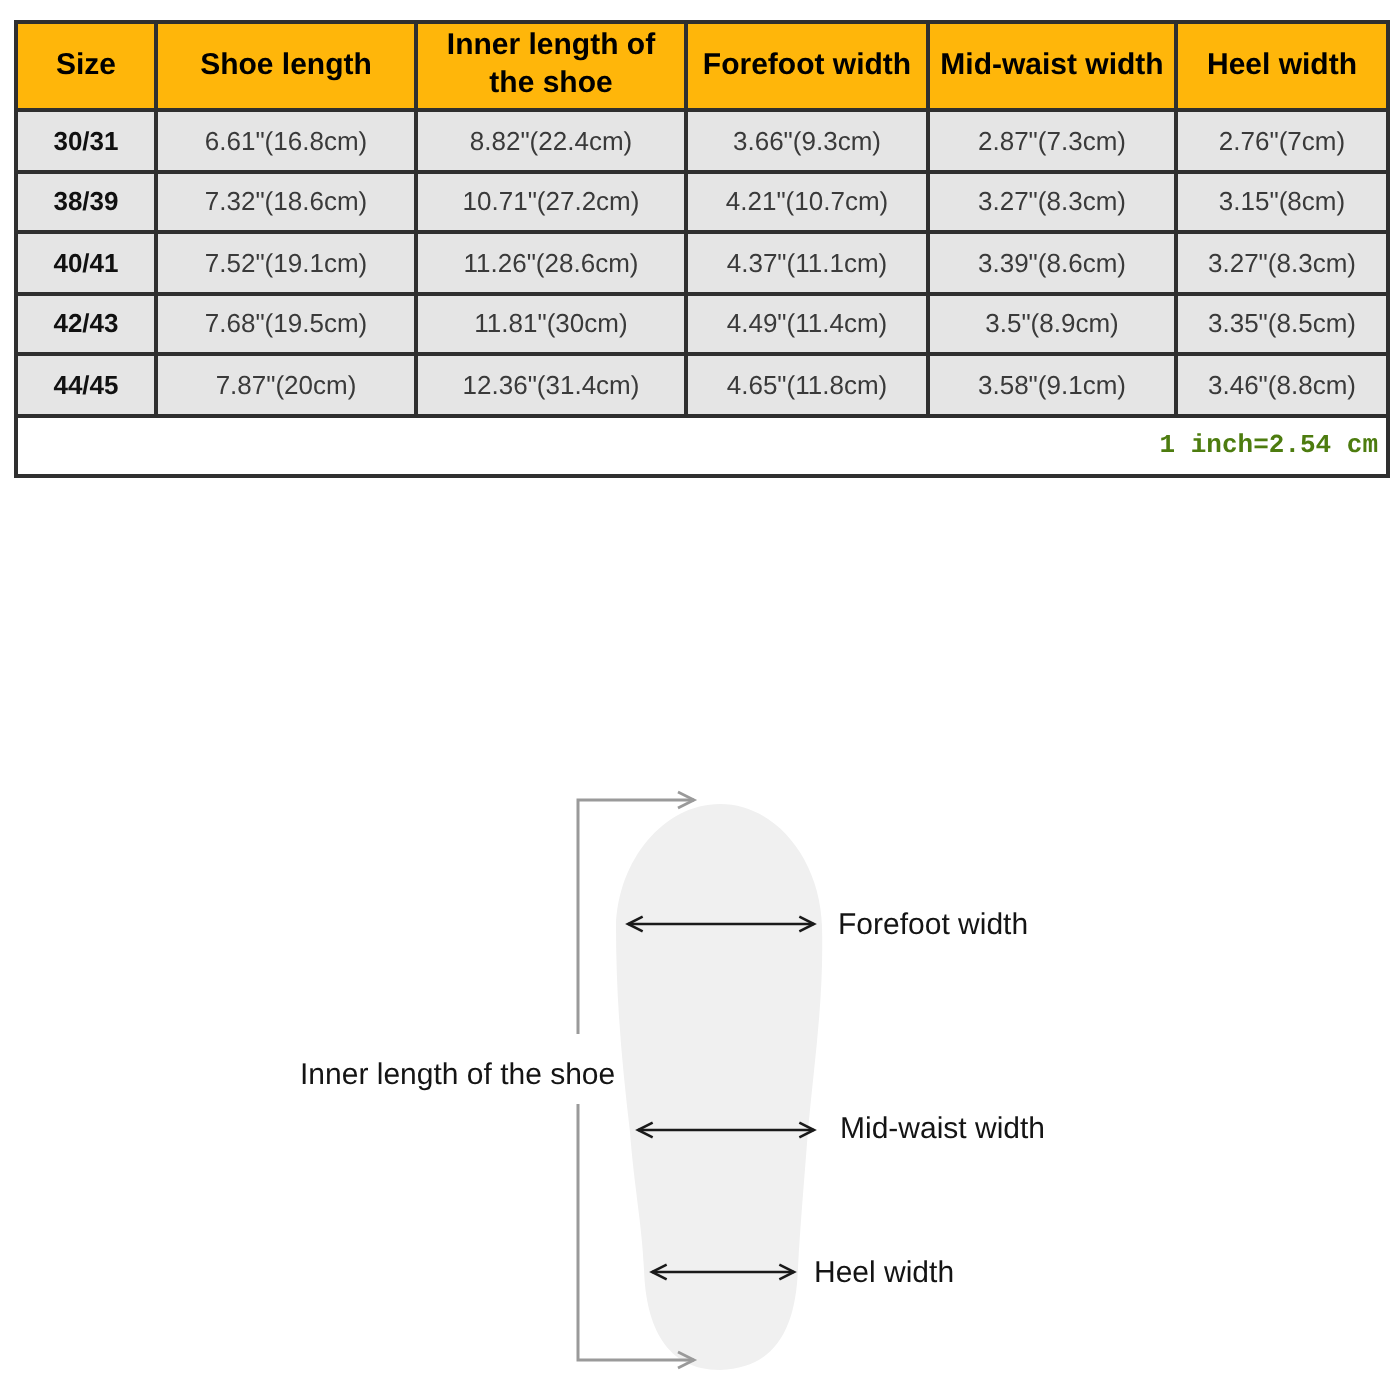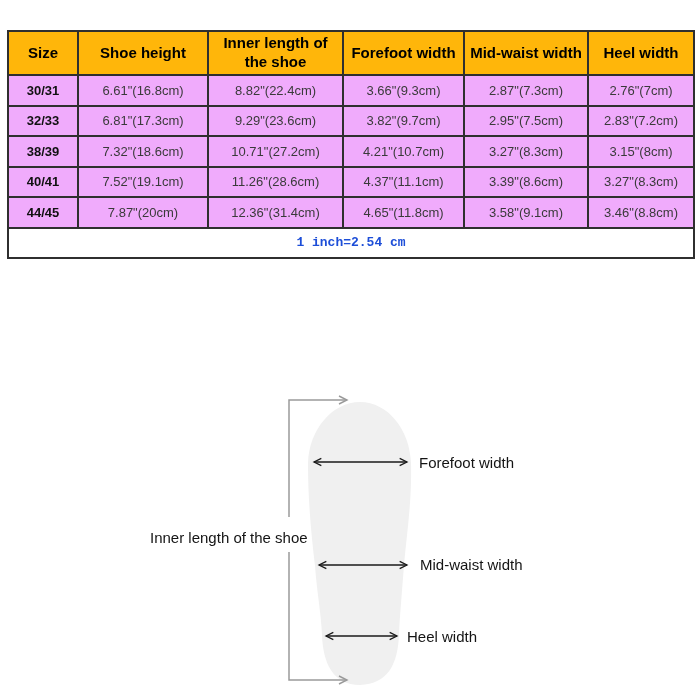--- a/index.html
+++ b/index.html
@@ -5,40 +5,40 @@
   html,body { margin:0; padding:0; }
   body {
     width:700px; height:700px; position:relative; overflow:hidden;
     background:#ffffff;
     font-family:"Liberation Sans", sans-serif;
   }
 
   
   table.size-chart {
     position:absolute; left:7px; top:10px; width:686px;
-    border-collapse:collapse; table-layout:fixed;margin-top:20px;
+    border-collapse:collapse; table-layout:fixed;
   }
   table.size-chart th, table.size-chart td {
     border:2px solid var(--border-color,#2f2f2f);
     text-align:center; vertical-align:middle;
     padding:0 4px; box-sizing:border-box;
   }
   table.size-chart thead th {
     background:var(--header-bg,#FFB60A);
     color:#000000; font-weight:bold; font-size:15px; line-height:1.25;
     height:44px;
   }
   table.size-chart tbody td {
-    font-size:13px; color:#3a3a3a; height:30.5px; background:#f0abfc;
+    font-size:13px; color:#3a3a3a; height:30.5px; background:#e5e5e5;
   }
   table.size-chart tbody td.size-cell { font-weight:bold; color:#111111; }
   table.size-chart tfoot td.note {
     font-family:"Liberation Mono", monospace;
-    font-weight:bold; font-size:13px; color:#1d4ed8;
-    height:30px; background:#ffffff;
+    font-weight:bold; font-size:13px; color:#4d7c0f;
+    height:30px; background:#ffffff;text-align:right;
   }
 
   
   #diagram-svg { position:absolute; left:0; top:0; width:700px; height:700px; }
   .dlabel {
     position:absolute; font-size:15px; color:#141414; white-space:nowrap;
     line-height:18px;
   }
   #label-inner-length { left:150px; top:529px; }
   #label-forefoot     { left:419px; top:454px; }
@@ -53,59 +53,59 @@
     <col style="width:70px">
       <col style="width:130px">
       <col style="width:135px">
     <col style="width:121px">
       <col style="width:124px">
       <col style="width:106px">
   </colgroup>
   <thead>
     <tr id="thead-row">
         <th>Size</th>
-        <th>Shoe height</th>
+        <th>Shoe length</th>
         <th>Inner length of the shoe</th>
         <th>Forefoot width</th>
         <th>Mid-waist width</th>
         <th>Heel width</th>
       </tr>
   </thead>
   <tbody id="tbody">
       <tr>
         <td class="size-cell">30/31</td>
         <td>6.61"(16.8cm)</td>
         <td>8.82"(22.4cm)</td>
         <td>3.66"(9.3cm)</td>
         <td>2.87"(7.3cm)</td>
         <td>2.76"(7cm)</td>
       </tr>
       <tr>
-        <td class="size-cell">32/33</td>
-        <td>6.81"(17.3cm)</td>
-        <td>9.29"(23.6cm)</td>
-        <td>3.82"(9.7cm)</td>
-        <td>2.95"(7.5cm)</td>
-        <td>2.83"(7.2cm)</td>
-      </tr>
-      <tr>
         <td class="size-cell">38/39</td>
         <td>7.32"(18.6cm)</td>
         <td>10.71"(27.2cm)</td>
         <td>4.21"(10.7cm)</td>
         <td>3.27"(8.3cm)</td>
         <td>3.15"(8cm)</td>
       </tr>
       <tr>
         <td class="size-cell">40/41</td>
         <td>7.52"(19.1cm)</td>
         <td>11.26"(28.6cm)</td>
         <td>4.37"(11.1cm)</td>
         <td>3.39"(8.6cm)</td>
         <td>3.27"(8.3cm)</td>
+      </tr>
+      <tr>
+        <td class="size-cell">42/43</td>
+        <td>7.68"(19.5cm)</td>
+        <td>11.81"(30cm)</td>
+        <td>4.49"(11.4cm)</td>
+        <td>3.5"(8.9cm)</td>
+        <td>3.35"(8.5cm)</td>
       </tr>
       <tr>
         <td class="size-cell">44/45</td>
         <td>7.87"(20cm)</td>
         <td>12.36"(31.4cm)</td>
         <td>4.65"(11.8cm)</td>
         <td>3.58"(9.1cm)</td>
         <td>3.46"(8.8cm)</td>
       </tr>
     </tbody>

